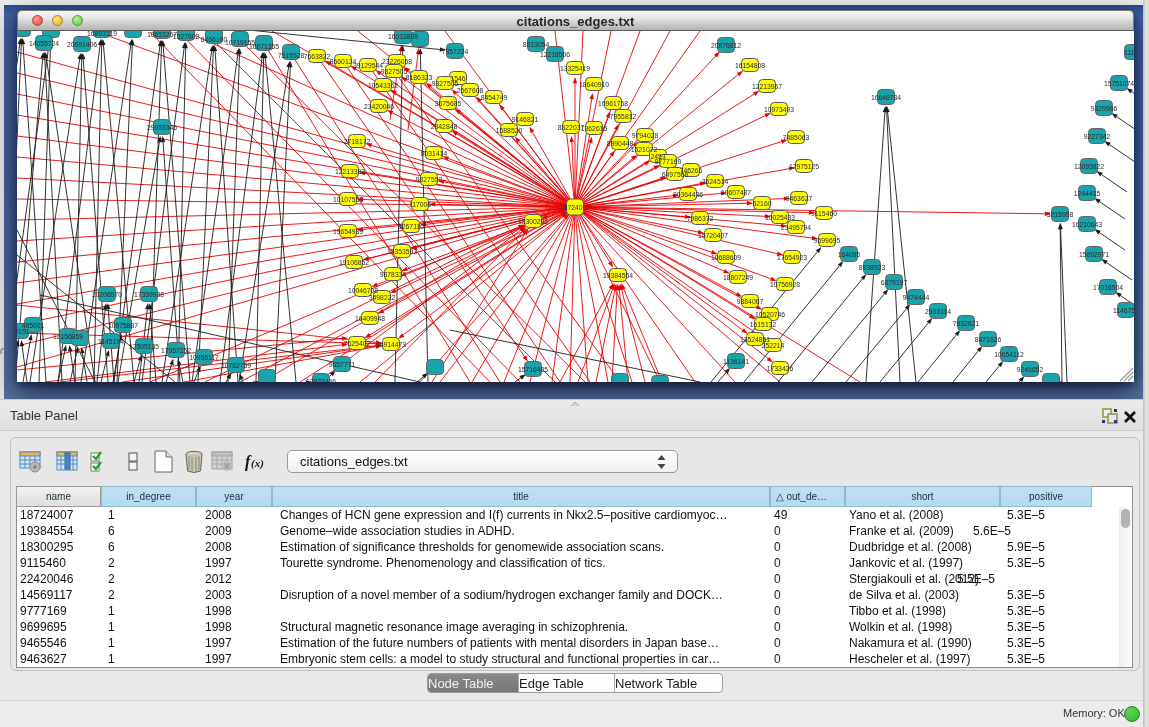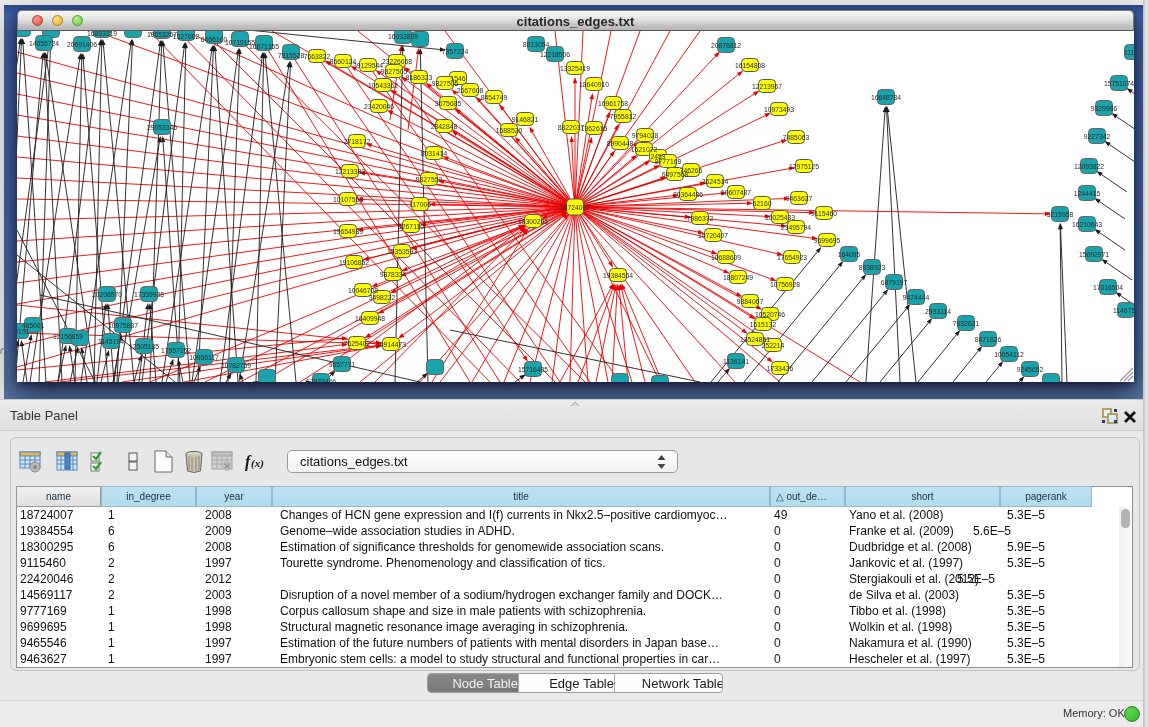--- a/index.html
+++ b/index.html
@@ -23,21 +23,21 @@
 #table{position:absolute;left:16px;top:486px;width:1117px;height:182px;background:#fff;border:1px solid #8e8e8e}
 .th{position:absolute;top:486px;height:21px;background:linear-gradient(180deg,#bfe1f2,#b2dcef);border:1px solid #8fb9cf;
  font-size:10px;color:#17303f;text-align:center;line-height:20px}
 .th.gray{background:linear-gradient(180deg,#f2f2f2,#dedede);border:1px solid #9a9a9a}
 .tr{position:absolute;left:0;width:1100px;height:16px;font-size:12px;color:#111}
 .tr .c{position:absolute;top:1px;white-space:nowrap}
 #vscroll{position:absolute;left:1119px;top:507px;width:13px;height:160px;background:linear-gradient(90deg,#efefef,#fbfbfb)}
 #thumb{position:absolute;left:1121px;top:509px;width:9px;height:19px;background:#b3b3b3;border-radius:5px}
 #tabs{position:absolute;left:427px;top:673px;width:296px;height:20px;border:1px solid #9e9e9e;border-radius:4px;
  background:#fdfdfd;font-size:13px;overflow:hidden}
-#tabs .seg{position:absolute;top:0;height:100%;text-align:right;line-height:19px;color:#1a1a1a}
+#tabs .seg{position:absolute;top:0;height:100%;text-align:left;line-height:19px;color:#1a1a1a}
 #tabs .sel{background:linear-gradient(180deg,#888,#777);color:#f2f2f2}
 #status{position:absolute;left:0;top:700px;width:1149px;height:27px;background:#ececec;border-top:1px solid #d8d8d8}
 #mem{position:absolute;left:1063px;top:707px;font-size:11px;color:#333}
 #dot{position:absolute;left:1124px;top:706px;width:16px;height:16px;border-radius:50%;
  background:radial-gradient(circle at 35% 30%,#5ed653,#2fb92a);border:1px solid #357a28}
 #rstrip{position:absolute;left:1143px;top:0;width:6px;height:727px;background:linear-gradient(90deg,#bdbdbd,#e6e6e6 50%,#dcdcdc)}
 .icon{position:absolute;top:450px}
 </style></head><body>
 <div id="desk"></div>
 <div id="win">
@@ -819,21 +819,21 @@
       <path d="M5.5 15 L9.5 10 L1.5 10 Z" fill="#444"></path>
  </svg>
 </div>
 <div id="table"></div>
 <div class="th gray" style="left:16px;width:85px">name</div>
 <div class="th" style="left:101px;width:95px">in_degree</div>
 <div class="th" style="left:196px;width:76px">year</div>
 <div class="th" style="left:272px;width:498px">title</div>
 <div class="th" style="left:770px;width:75px;text-align:left;padding-left:5px">△ out_de…</div>
 <div class="th" style="left:845px;width:155px">short</div>
-<div class="th" style="left:1000px;width:92px">pagerank</div>
+<div class="th" style="left:1000px;width:92px">positive</div>
 <div class="tr" style="top:507px">
     <span class="c" style="left:20px">18724007</span>
     <span class="c" style="left:108px">1</span>
     <span class="c" style="left:205px">2008</span>
     <span class="c" style="left:280px">Changes of HCN gene expression and I(f) currents in Nkx2.5–positive cardiomyoc…</span>
     <span class="c" style="left:774px">49</span>
     <span class="c" style="left:849px">Yano et al. (2008)</span>
     <span class="c" style="left:1007px">5.3E–5</span>
   </div>
 <div class="tr" style="top:523px">
@@ -877,21 +877,20 @@
     <span class="c" style="left:205px">2003</span>
     <span class="c" style="left:280px">Disruption of a novel member of a sodium/hydrogen exchanger family and DOCK…</span>
     <span class="c" style="left:774px">0</span>
     <span class="c" style="left:849px">de Silva et al. (2003)</span>
     <span class="c" style="left:1007px">5.3E–5</span>
   </div>
 <div class="tr" style="top:603px">
     <span class="c" style="left:20px">9777169</span>
     <span class="c" style="left:108px">1</span>
     <span class="c" style="left:205px">1998</span>
-    <span class="c" style="left:280px">Corpus callosum shape and size in male patients with schizophrenia.</span>
     <span class="c" style="left:774px">0</span>
     <span class="c" style="left:849px">Tibbo et al. (1998)</span>
     <span class="c" style="left:1007px">5.3E–5</span>
   </div>
 <div class="tr" style="top:619px">
     <span class="c" style="left:20px">9699695</span>
     <span class="c" style="left:108px">1</span>
     <span class="c" style="left:205px">1998</span>
     <span class="c" style="left:280px">Structural magnetic resonance image averaging in schizophrenia.</span>
     <span class="c" style="left:774px">0</span>

